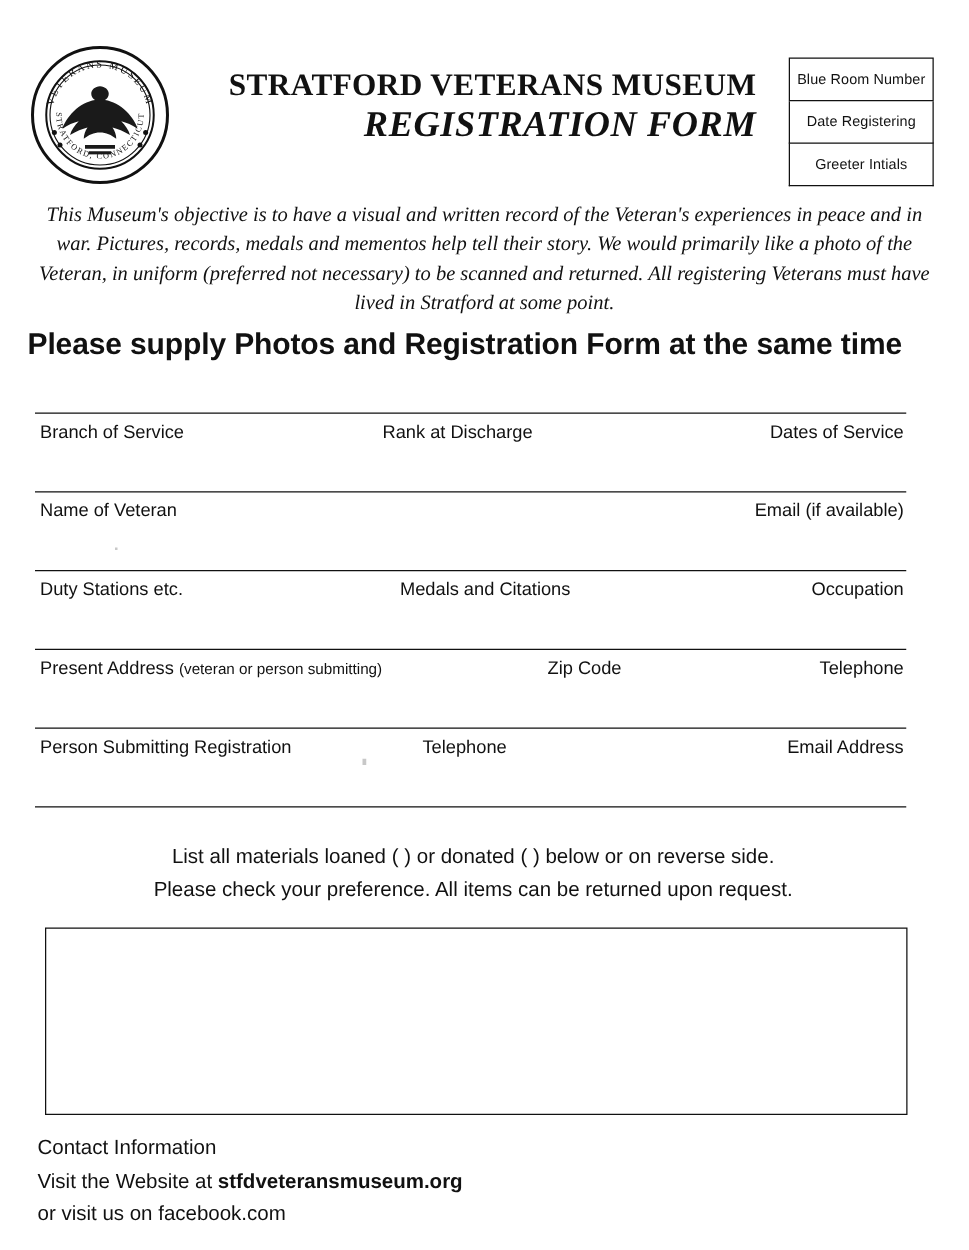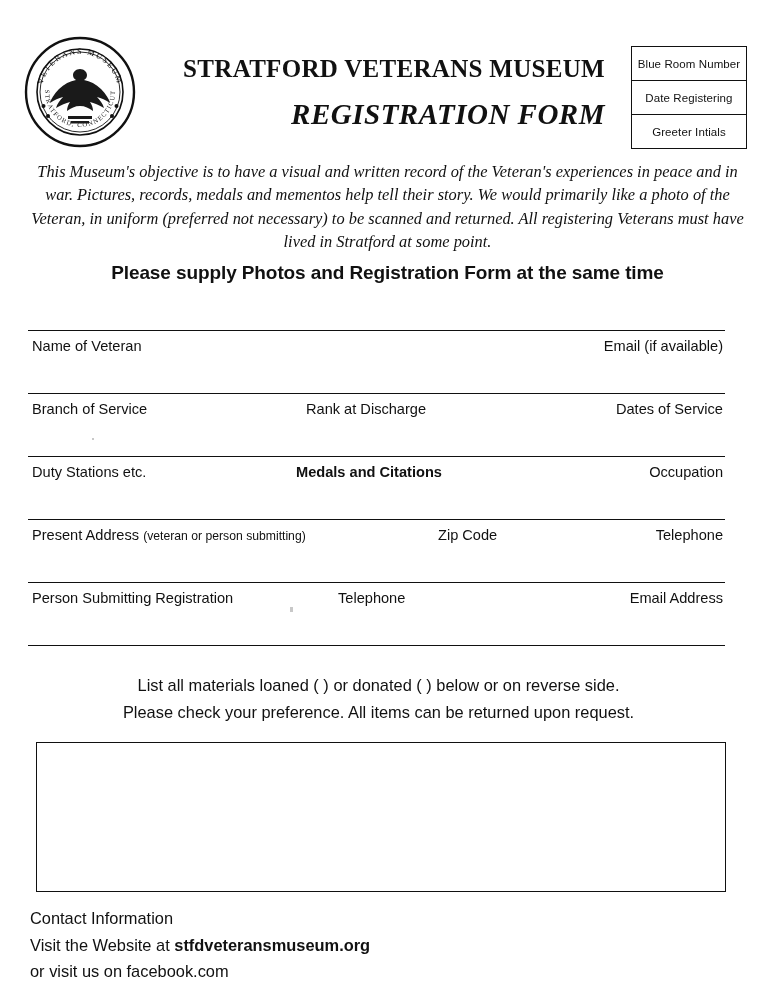--- a/index.html
+++ b/index.html
@@ -55,21 +55,21 @@
     font-style: italic;
     font-weight: bold;
     font-size: 15.5px;
     margin-top: 7px;
   }
   .form-title {
     font-family: "Liberation Serif", serif;
     font-style: italic;
     font-weight: bold;
     font-size: 29px;
-    margin-top: 16px;
+    margin-top: 2px;
     letter-spacing: 0.5px;
   }
 
   
   .admin-boxes {
     position: absolute;
     right: 28px; top: 28px;
     width: 116px;
   }
   .admin-box {
@@ -95,24 +95,23 @@
     font-family: "Liberation Serif", serif;
     font-style: italic;
     font-size: 16.4px;
     line-height: 1.42;
   }
 
   .supply-line {
     position: absolute;
     left: 22px; top: 262px;
     width: 731px;
-    text-align: center;
-    font-family: "Liberation Sans", sans-serif;
-    font-weight: bold;
-    font-size: 19px;
+    font-family: "Liberation Sans", sans-serif;
+    font-weight: bold;
+    font-size: 24px;
     letter-spacing: -0.1px;
   }
 
   
   .fields {
     position: absolute;
     left: 28px; top: 330px;
     width: 697px;
   }
   .field-row {
@@ -124,21 +123,21 @@
     position: absolute;
     top: 7px;
     font-size: 14.6px;
     white-space: nowrap;
   }
   .field-row .lbl.left { left: 4px; }
   .field-row .lbl.right { right: 2px; }
   .field-row .lbl.c-addr { left: 410px; }
   .field-row .lbl.c-tel { left: 310px; }
   .field-row .lbl.c-rank { left: 278px; }
-  .field-row .lbl.c-medals { left: 268px; font-weight: bold; }
+  .field-row .lbl.c-medals { left: 292px; }
   .inline-small {
     font-size: 12.2px;
   }
   .fields .closing-rule {
     border-top: 1.5px solid #111;
     height: 0;
   }
 
   
   .materials {
@@ -234,28 +233,28 @@
     </div>
   </div>
 
   <div class="objective">This Museum's objective is to have a visual and written record of the Veteran's experiences in peace and in war. Pictures, records, medals and mementos help tell their story. We would primarily like a photo of the Veteran, in uniform (preferred not necessary) to be scanned and returned. All registering Veterans must have lived in Stratford at some point.</div>
 
   <div class="supply-line">Please supply Photos and Registration Form at the same time</div>
 
   <div class="fields">
 
     <div class="field-row">
-      <span class="lbl left">Name of Veteran</span>
-      <span class="lbl right">Email (if available)</span>
-    </div>
-
-    <div class="field-row">
       <span class="lbl left">Branch of Service</span>
       <span class="lbl c-rank">Rank at Discharge</span>
       <span class="lbl right">Dates of Service</span>
+    </div>
+
+    <div class="field-row">
+      <span class="lbl left">Name of Veteran</span>
+      <span class="lbl right">Email (if available)</span>
     </div>
 
     <div class="field-row">
       <span class="lbl left">Duty Stations etc.</span>
       <span class="lbl c-medals">Medals and Citations</span>
       <span class="lbl right">Occupation</span>
     </div>
 
     <div class="field-row">
       <span class="lbl left"><span>Present Address</span> <span class="inline-small">(veteran or person submitting)</span></span>

